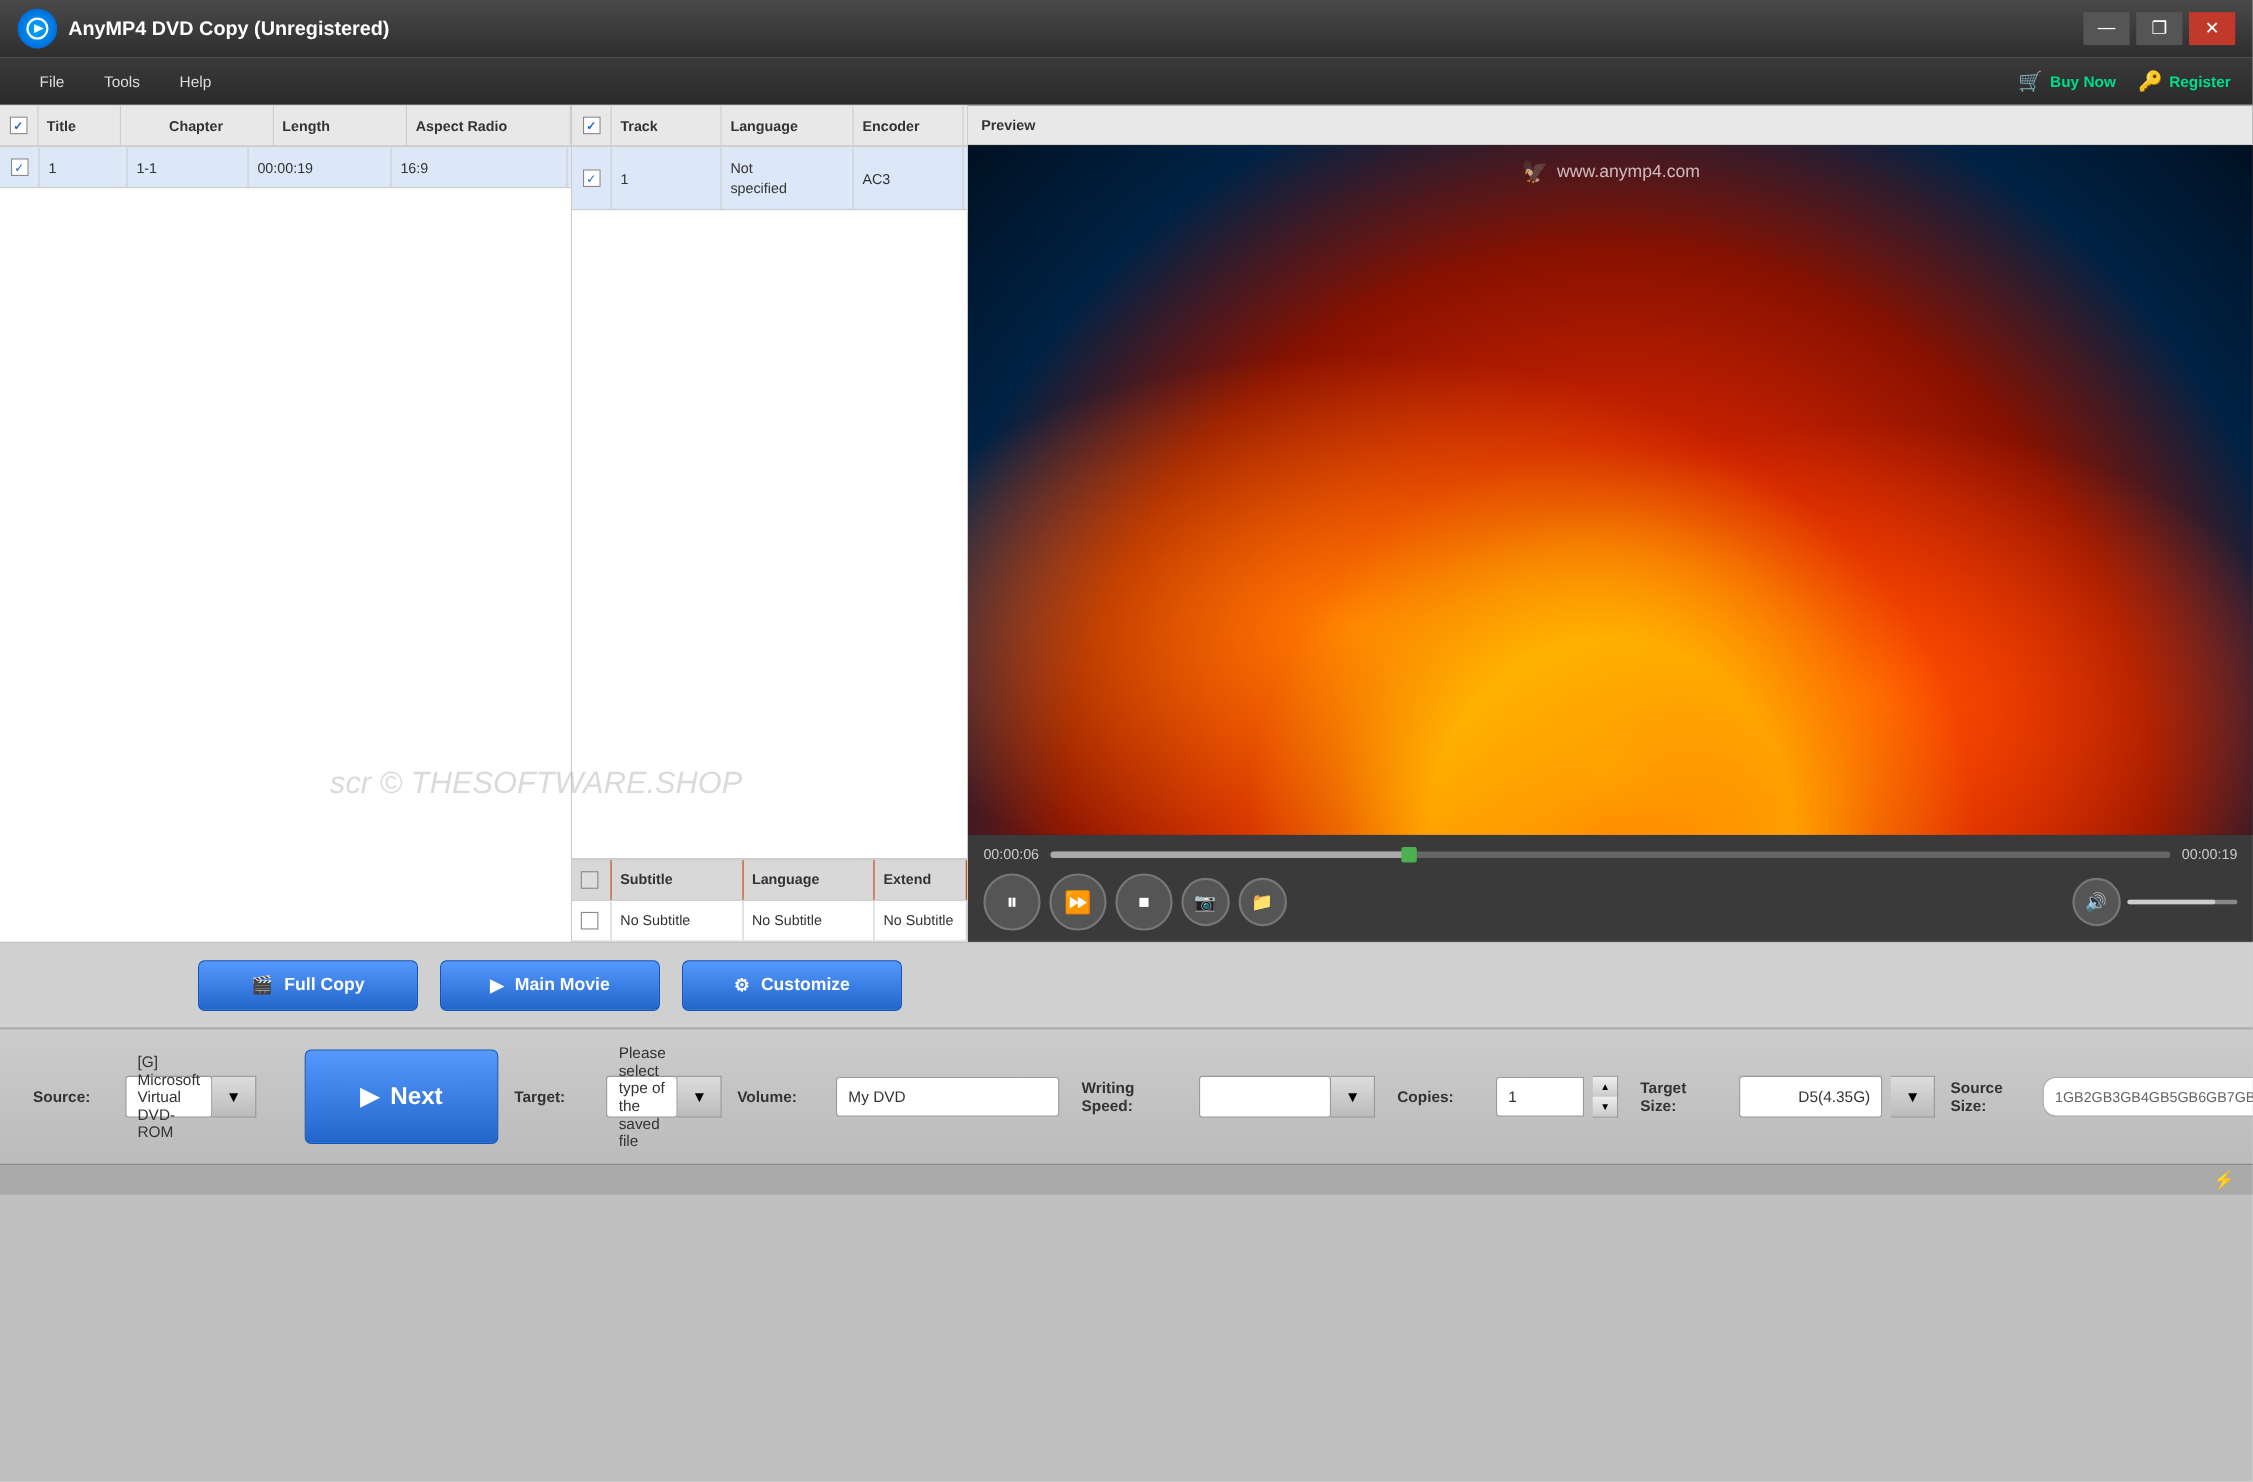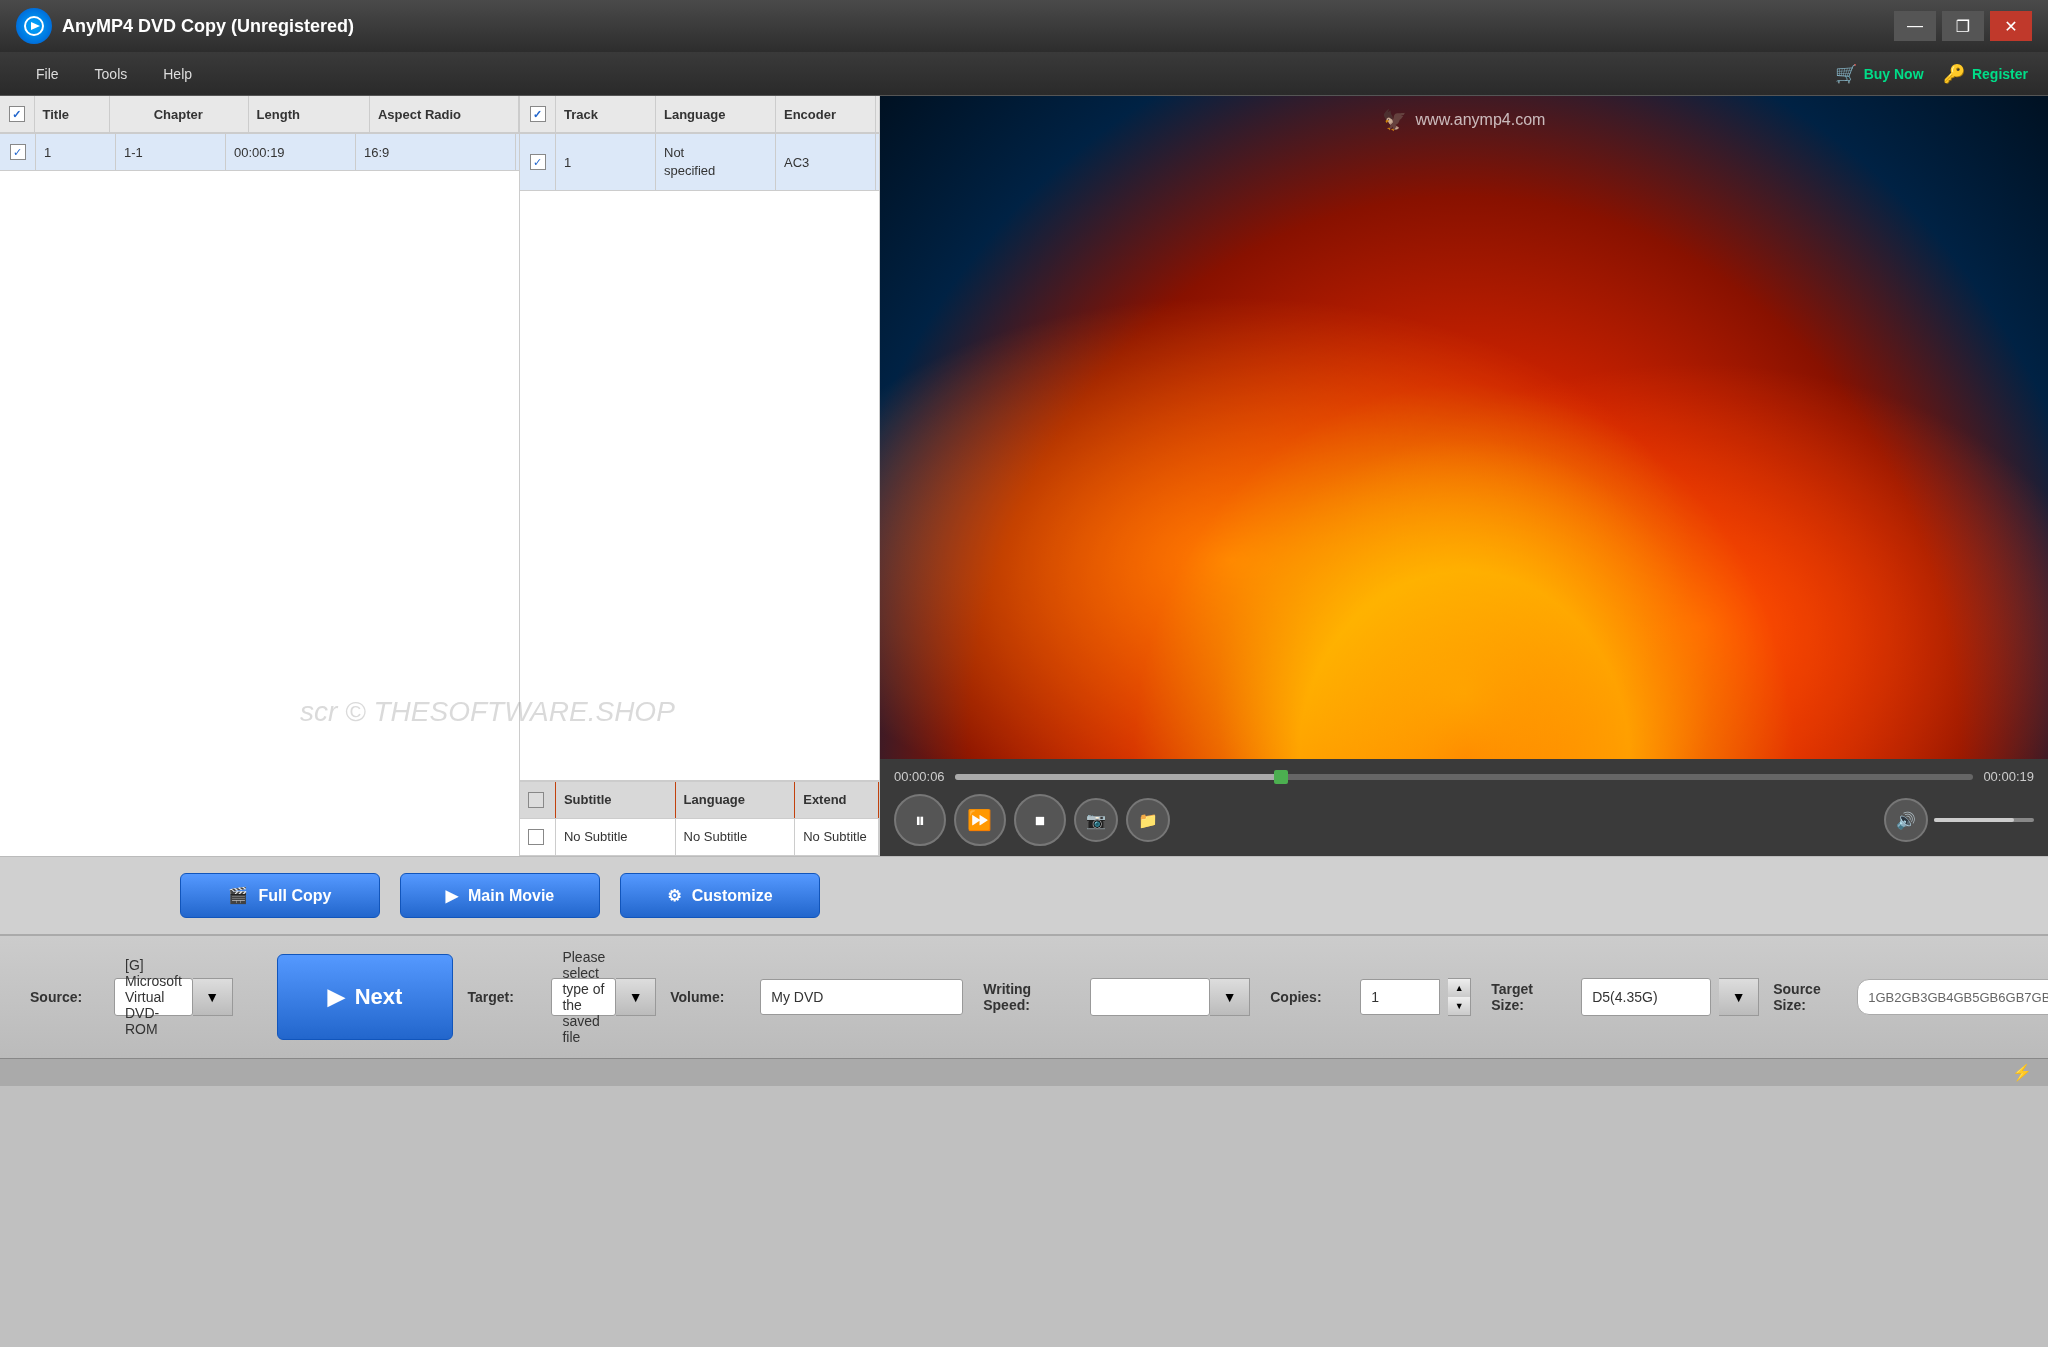--- a/index.html
+++ b/index.html
@@ -446,20 +446,21 @@
       max-width: 1000px;
       height: 38px;
       background: white;
       border: 1px solid #999;
       border-radius: 3px;
       padding: 0 10px;
       font-size: 14px;
       color: #333;
       display: flex;
       align-items: center;
+      justify-content: flex-end;
     }
     .dropdown-arrow {
       width: 40px;
       height: 38px;
       background: linear-gradient(to bottom, #ddd, #bbb);
       border: 1px solid #999;
       border-left: none;
       display: flex;
       align-items: center;
       justify-content: center;
@@ -677,20 +678,21 @@
           <div class="checkbox"></div>
         </div>
         <div class="sub-td sub-td-sub">No Subtitle</div>
         <div class="sub-td sub-td-lang">No Subtitle</div>
         <div class="sub-td sub-td-ext">No Subtitle</div>
       </div>
     </div>
   </div>
 
   <div class="preview-panel">
+    <div class="preview-label">Preview</div>
     <div class="preview-video">
       <div class="fire-visual">
         <div class="fire-overlay"></div>
       </div>
       <div class="preview-watermark">
         <span style="font-size:20px;">🦅</span>
         <span>www.anymp4.com</span>
       </div>
     </div>
     <div class="preview-controls">

